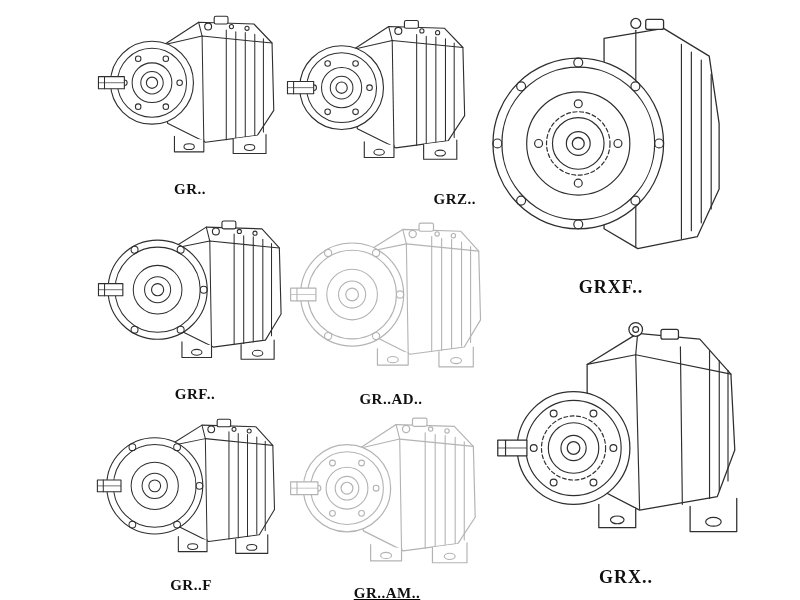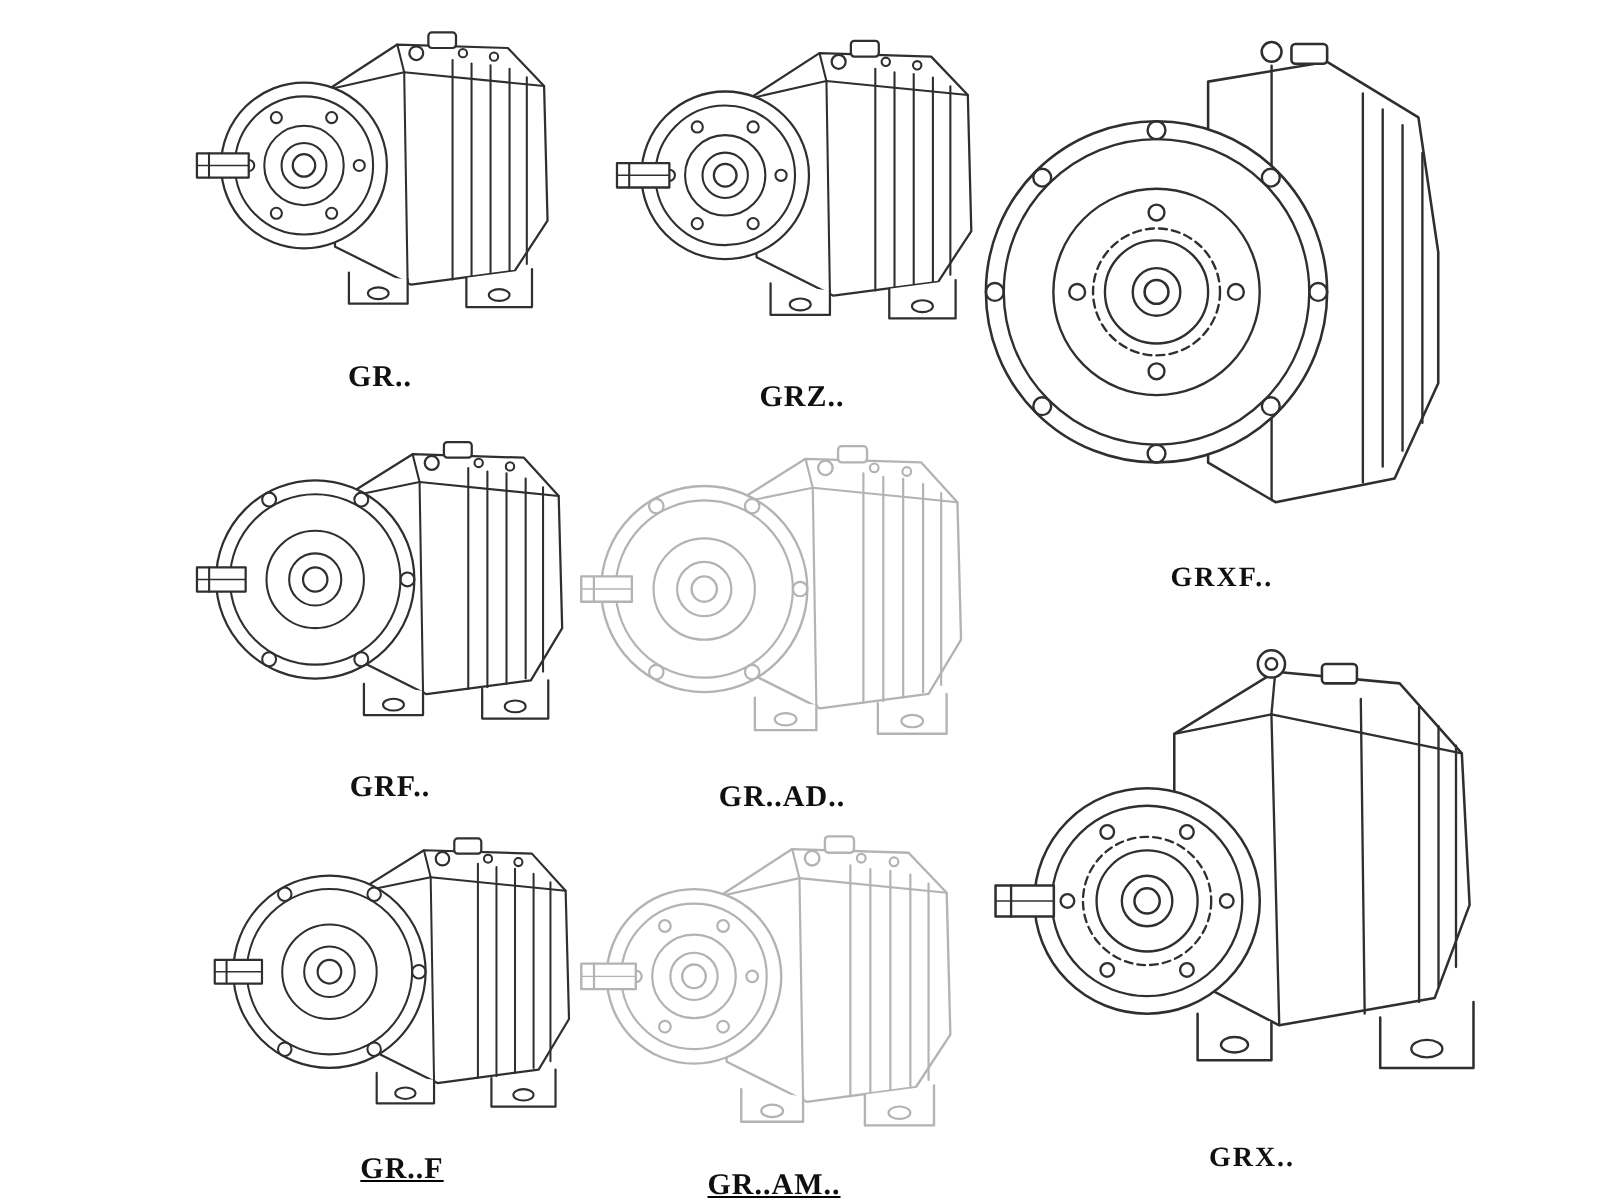--- a/index.html
+++ b/index.html
@@ -11,21 +11,21 @@
   .canvas { position:absolute; inset:0; background:#ffffff; }
   .cell {
     position:absolute; display:flex; flex-direction:column;
     align-items:center; justify-content:flex-start; margin:0;
   }
   .cell svg { width:100%; flex:1 1 auto; overflow:visible; }
   .cell figcaption {
     font-weight:bold; font-size:15px; color:#101010;
     letter-spacing:.5px; margin-top:2px; white-space:nowrap;
   }
-  .cell.big figcaption { font-size:14px; letter-spacing:1px; }
+  .cell.big figcaption { font-size:18px; letter-spacing:1px; }
   .cell.faded svg { opacity:.36; }
   
   .fw { fill:#ffffff; stroke:var(--ln); stroke-width:1.3;
         stroke-linejoin:round; stroke-linecap:round; }
   .ln { fill:none; stroke:var(--ln); stroke-width:1.2;
         stroke-linejoin:round; stroke-linecap:round; }
   .thin { fill:none; stroke:var(--ln); stroke-width:.8; }
 </style>
 </head>
 <body>
@@ -154,21 +154,21 @@
 
 <div class="canvas">
 
   <figure class="cell" style="left:95px; top:2px; width:190px; height:196px;text-align:right;">
     <svg viewBox="0 0 220 190">
         <use href="#gbx-iso"></use>
       </svg>
     <figcaption>GR..</figcaption>
   </figure>
 
-  <figure class="cell" style="left:305px; top:2px; width:192px; height:206px;">
+  <figure class="cell" style="left:284px; top:2px; width:192px; height:206px;align-items:flex-end;">
     <svg viewBox="0 0 220 190">
         <use href="#gbx-iso"></use>
       </svg>
     <figcaption>GRZ..</figcaption>
   </figure>
 
   <figure class="cell big" style="left:487px; top:2px; width:248px; height:296px;">
     <svg viewBox="0 0 250 270">
         <use href="#gbx-front"></use>
       </svg>
@@ -189,21 +189,21 @@
     <figcaption>GR..AD..</figcaption>
   </figure>
 
   <figure class="cell big" style="left:490px; top:296px; width:272px; height:292px;">
     <svg viewBox="0 0 280 260">
         <use href="#gbx-large"></use>
       </svg>
     <figcaption>GRX..</figcaption>
   </figure>
 
-  <figure class="cell" style="left:104px; top:406px; width:194px; height:188px;text-decoration:underline;">
+  <figure class="cell" style="left:94px; top:406px; width:194px; height:188px;">
     <svg viewBox="0 0 230 195">
         <use href="#gbx-flange"></use>
       </svg>
     <figcaption>GR..F</figcaption>
   </figure>
 
   <figure class="cell faded" style="left:287px; top:410px; width:200px; height:184px;text-decoration:underline;">
     <svg viewBox="0 0 220 190">
         <use href="#gbx-iso"></use>
       </svg>

